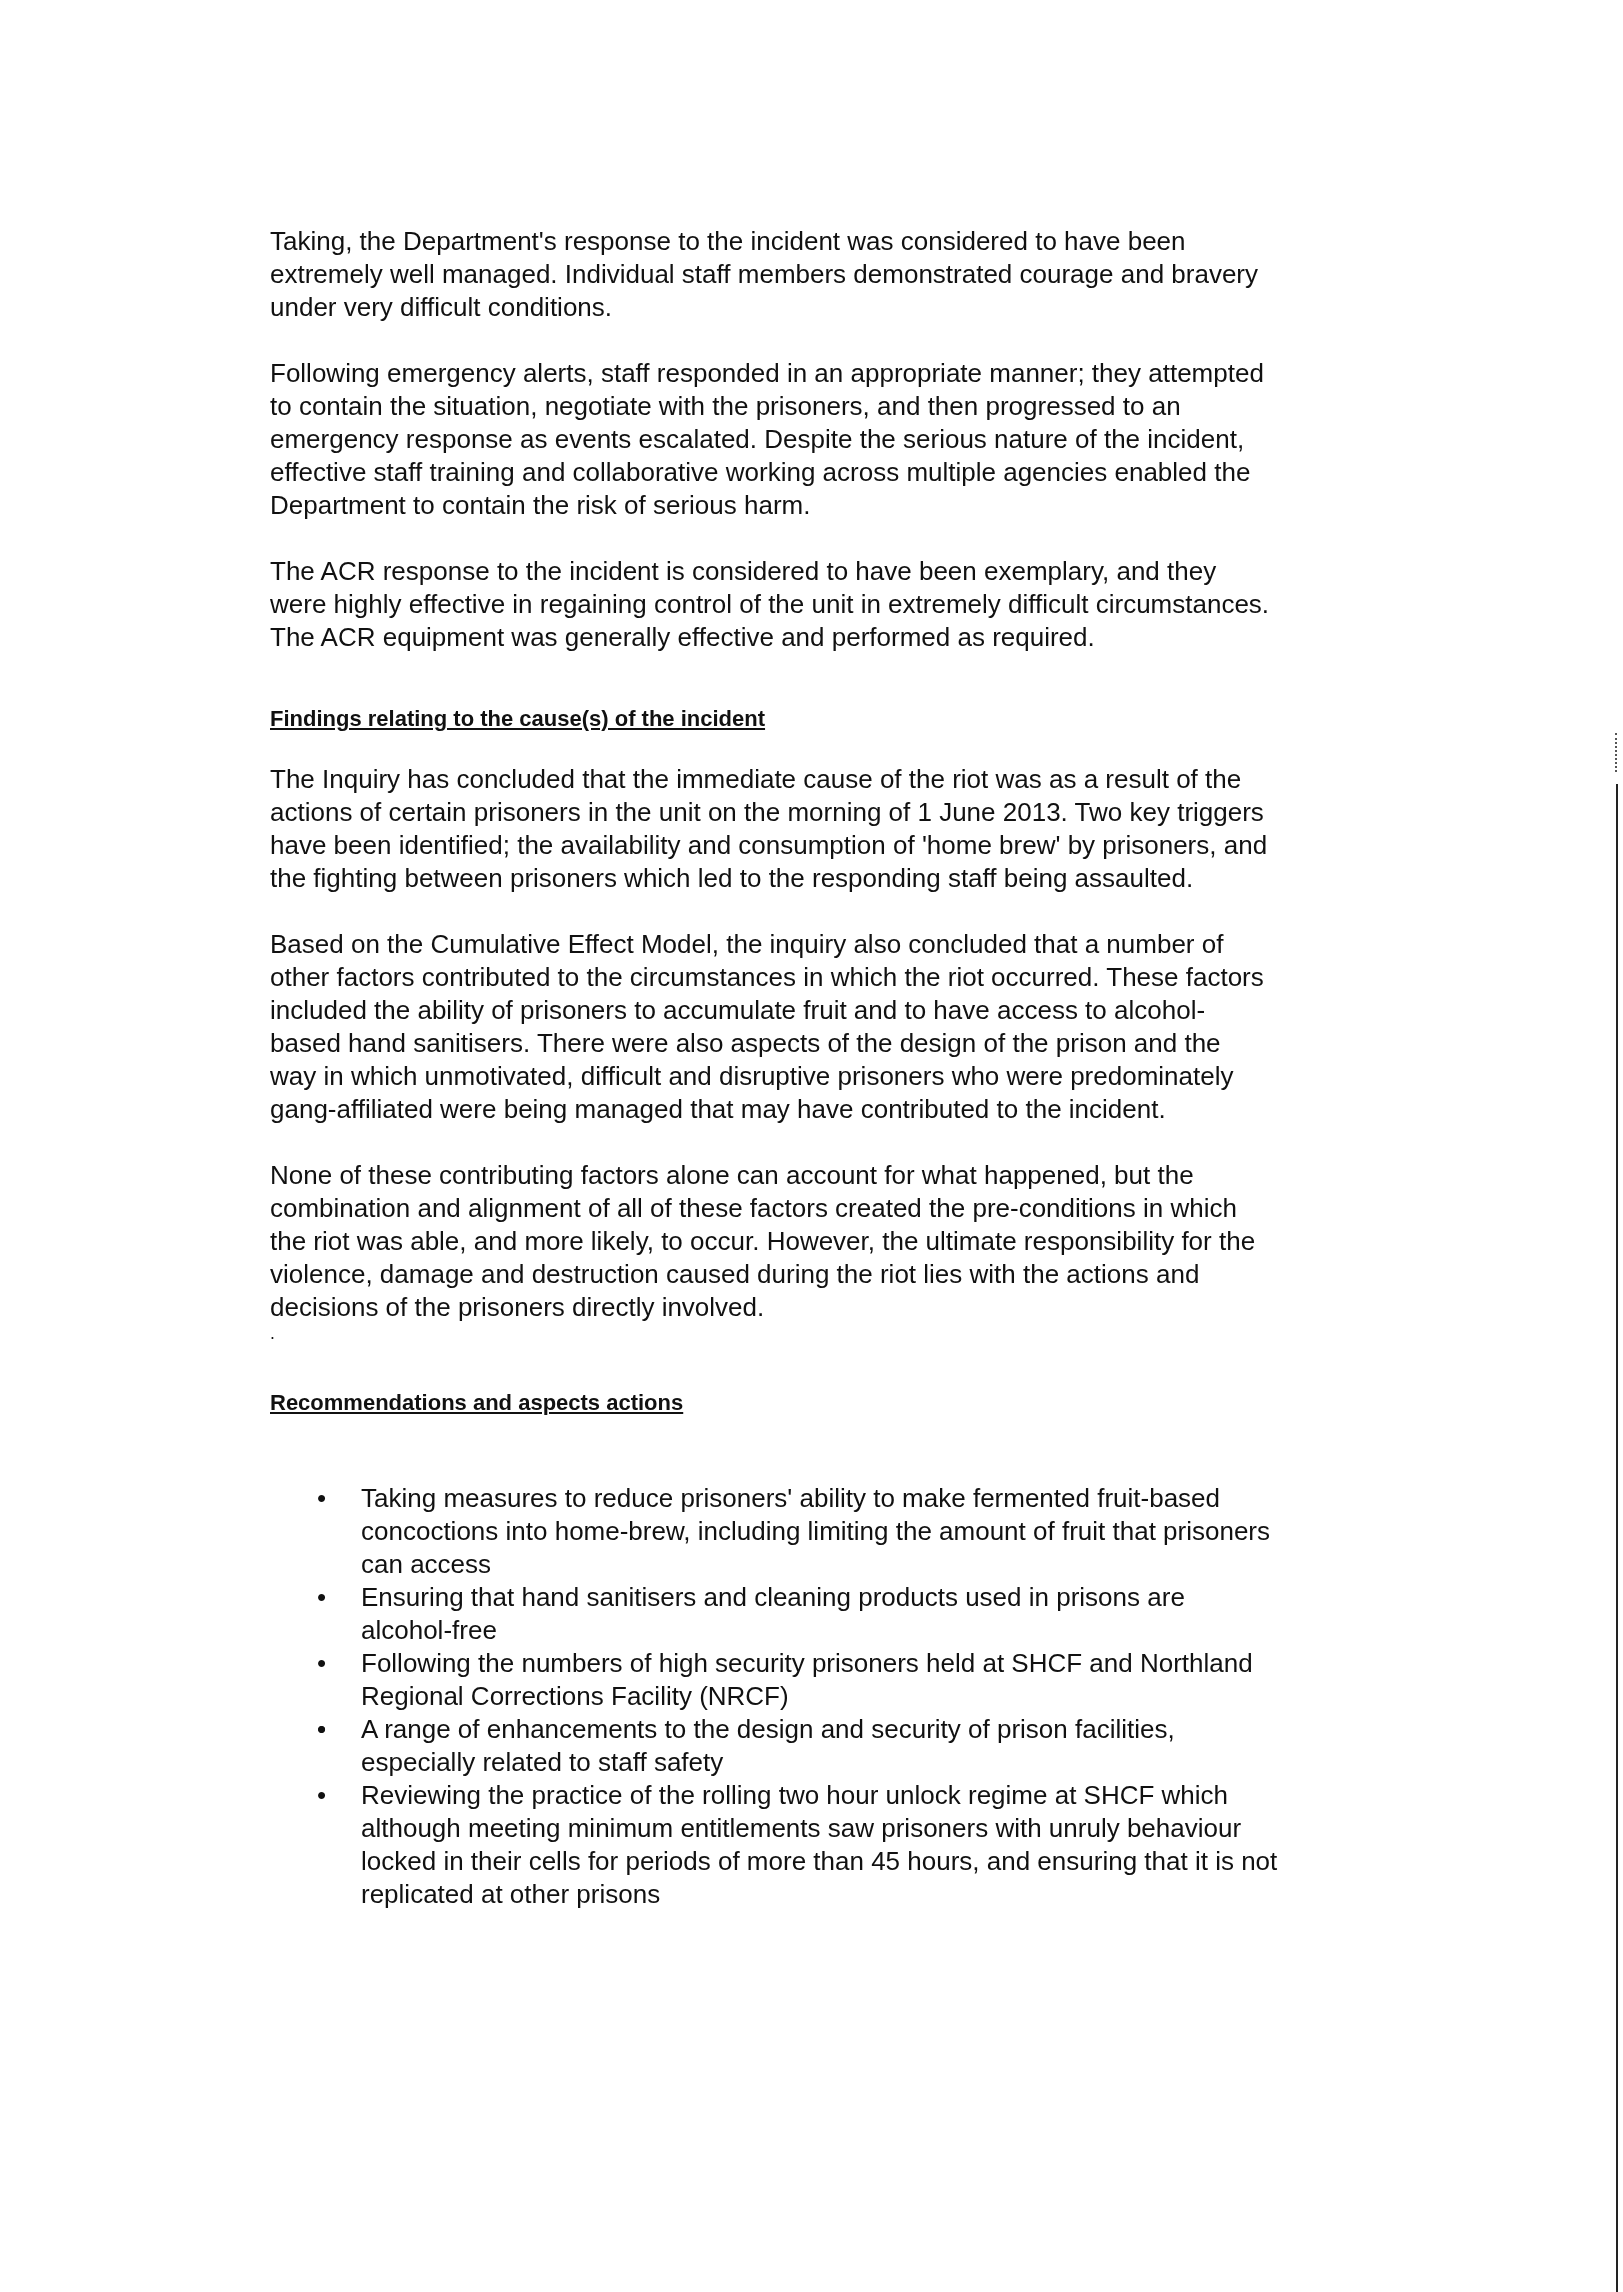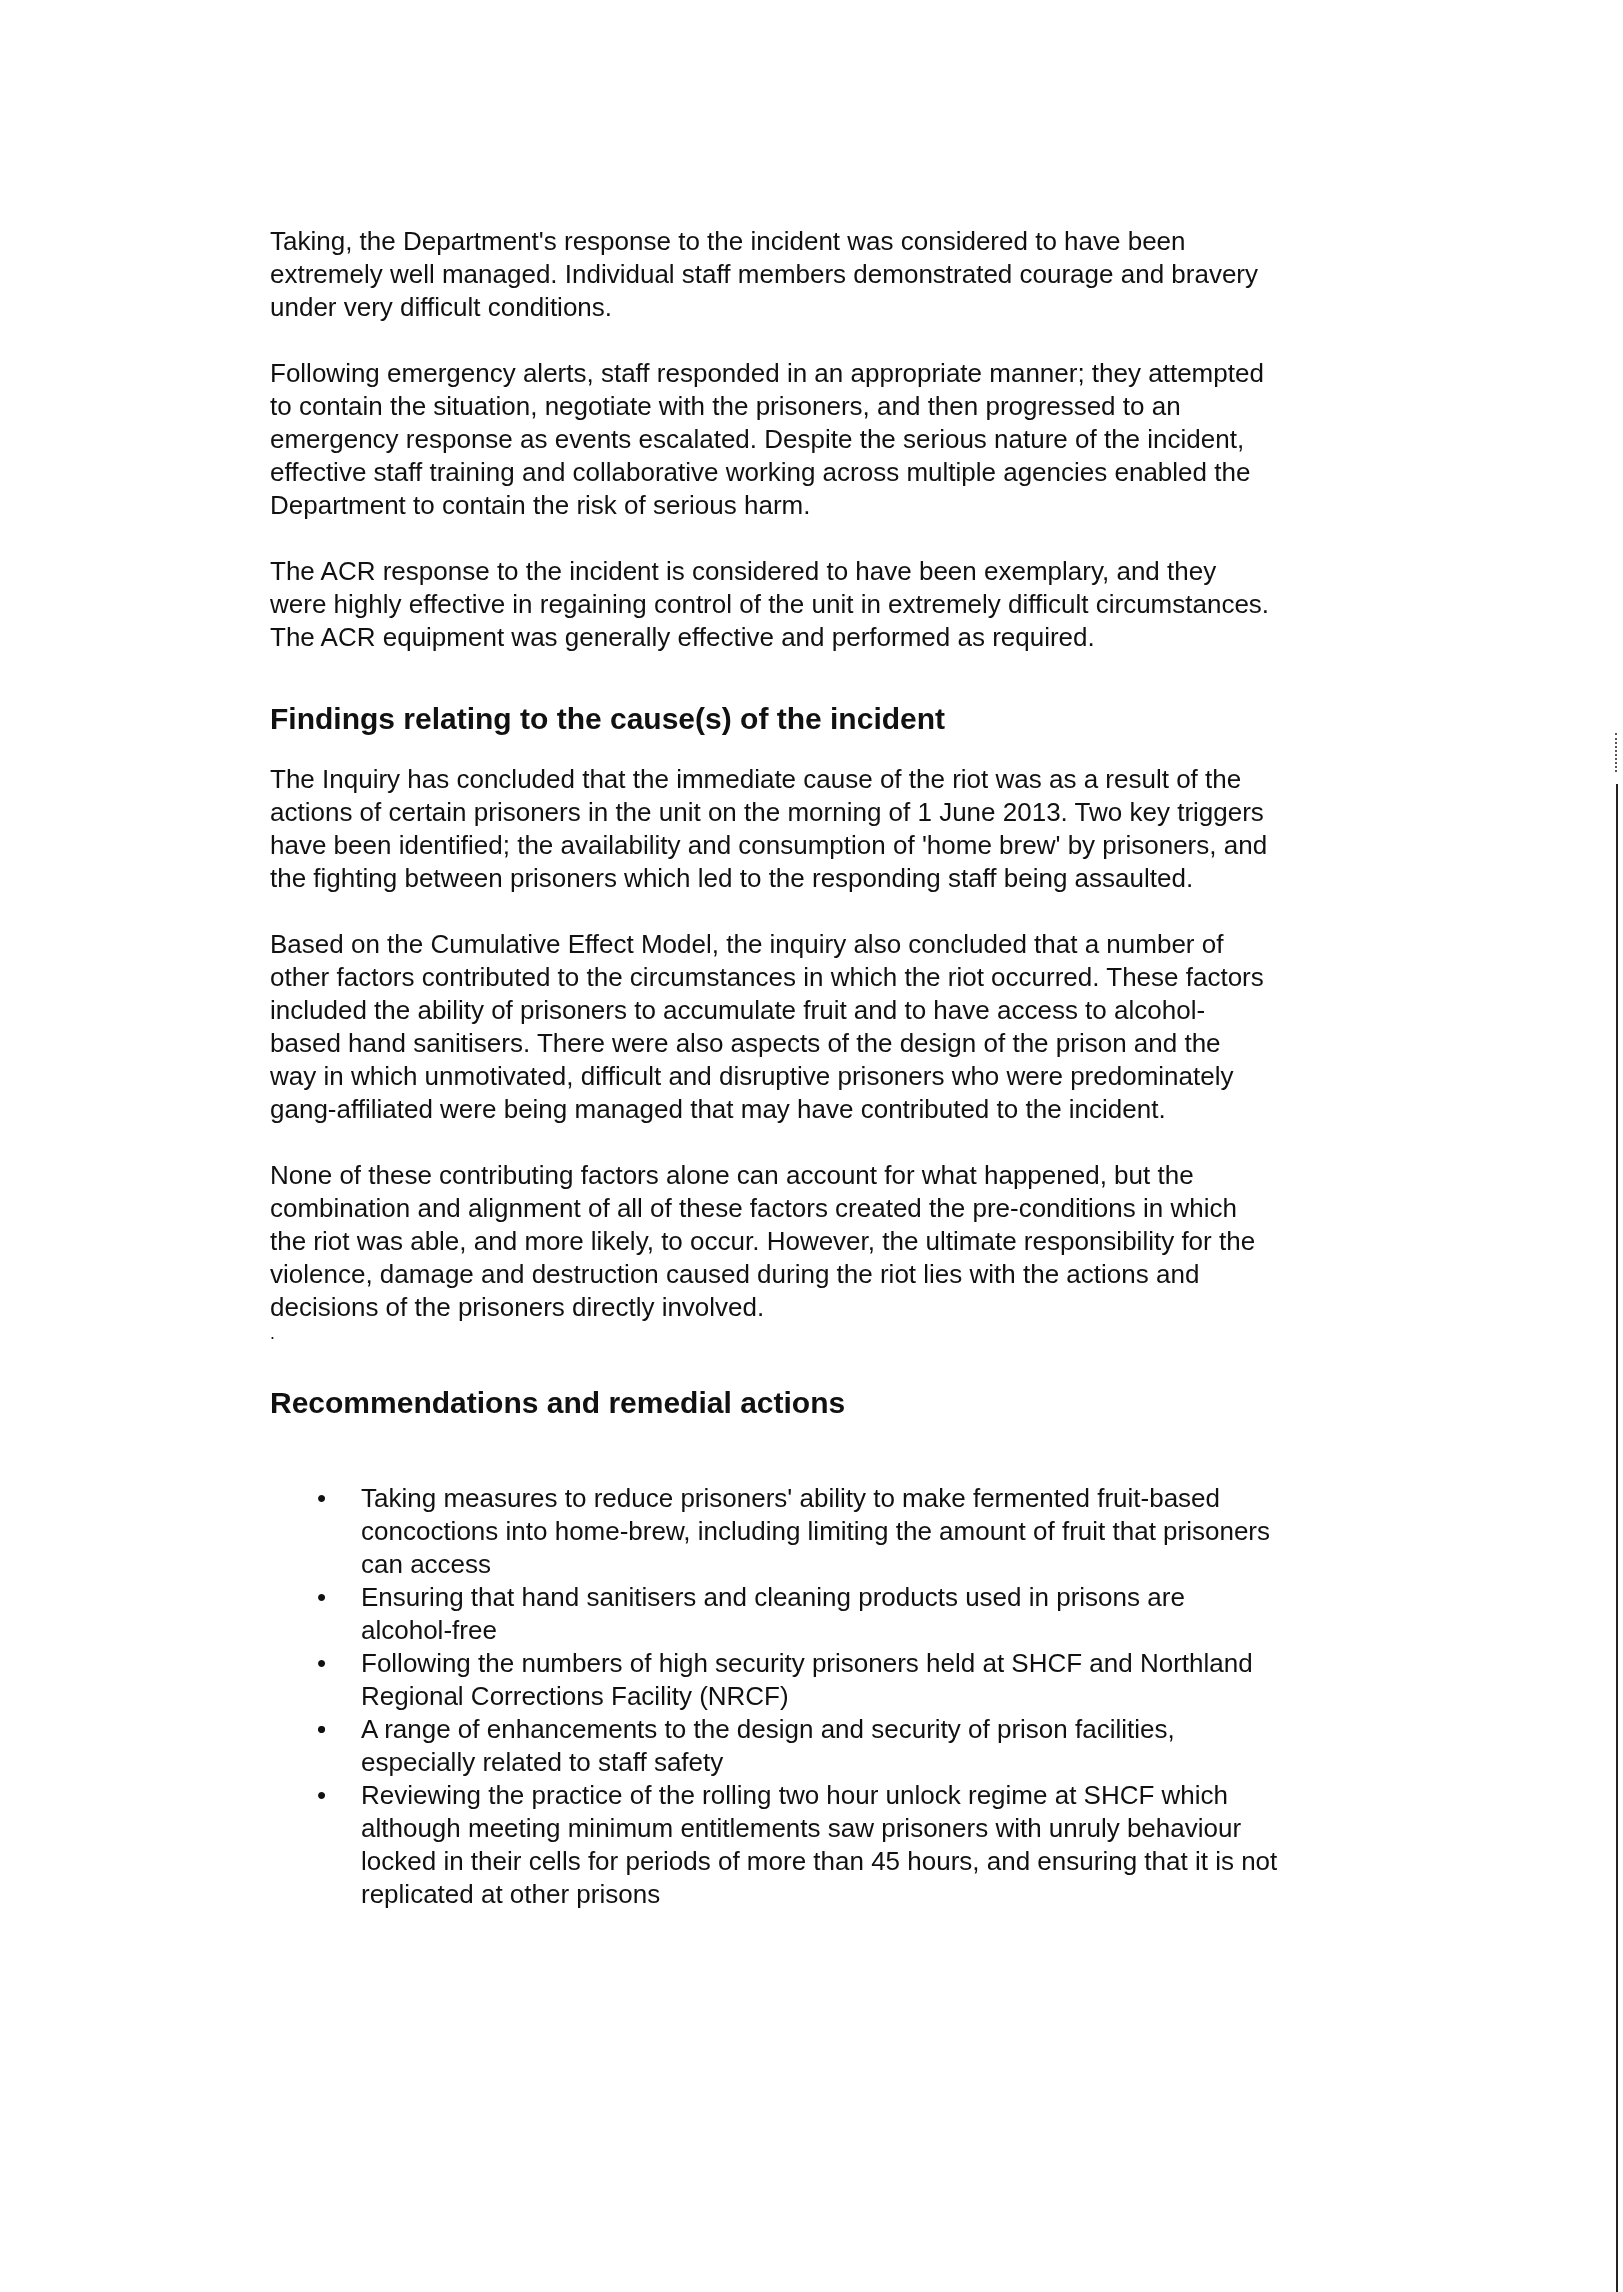--- a/index.html
+++ b/index.html
@@ -1,21 +1,21 @@
 <!DOCTYPE html>
 <html><head>
 <meta charset="utf-8">
 <style>
   html, body { margin: 0; padding: 0; background: #ffffff; }
   body { width: 1623px; height: 2293px; position: relative; overflow: hidden; color: #111111; }
   .page { position: absolute; left: 270px; top: 225px; width: 1117px; font-family: "Liberation Sans", sans-serif; font-size: 26px; line-height: 33px; }
   p { margin: 0; }
   .para { white-space: pre-line; }
   .gap { height: 33px; }
-  .h { font-weight: bold; font-size: 30px; line-height: 35px; }
+  .h { font-weight: bold; font-size: 22px; line-height: 35px; text-decoration: underline; }
   .bullets { list-style: none; margin: 0; padding: 0; margin-left: 47px; }
   .bullets li { position: relative; padding-left: 44px; white-space: pre-line; }
   .bullets li .dot { position: absolute; left: 0; top: 0; }
   .lone-dot { height: 33px; }
   .edge-line { position: absolute; left: 1616px; top: 784px; width: 2px; height: 1508px; background: #222; }
   .edge-ticks { position: absolute; left: 1615px; top: 733px; width: 2.9px; height: 39px; border-left: 2px dotted #555; }
 </style>
 </head>
 <body>
 
@@ -53,21 +53,21 @@
 gang-affiliated were being managed that may have contributed to the incident.</p>
   <div class="gap"></div>
   <p class="para">None of  these contributing factors alone can account for what happened, but the
 combination and alignment of all of these factors created the pre-conditions in which
 the riot was able, and more likely, to occur. However, the ultimate responsibility for the
 violence, damage and destruction caused during the riot lies with the actions and
 decisions of the prisoners directly involved.</p>
   <p class="lone-dot" style="font-size:17.6px;line-height:19.6px;height:19.6px">.</p>
   <div class="gap" style="height:41px"></div>
 
-  <p class="h">Recommendations and remedial actions</p>
+  <p class="h">Recommendations and aspects actions</p>
   <div class="gap" style="height:27.4px"></div>
   <div class="gap" style="height:35px"></div>
 
   <ul class="bullets">
     <li><span class="dot">•</span><span>Taking measures to reduce prisoners' ability to make fermented fruit-based
 concoctions into home-brew, including limiting the amount of fruit that prisoners
 can access</span></li>
     <li><span class="dot">•</span><span>Ensuring that hand sanitisers and cleaning products used in prisons are
 alcohol-free</span></li>
     <li><span class="dot">•</span><span>Following the numbers of high security prisoners held at SHCF and Northland

